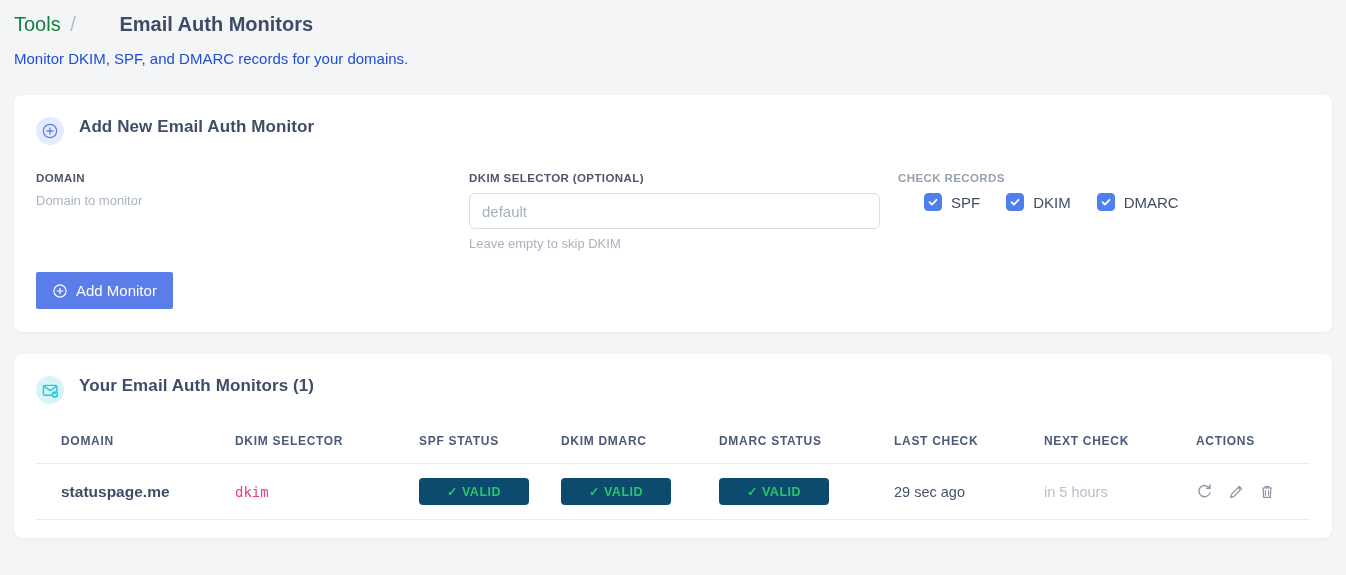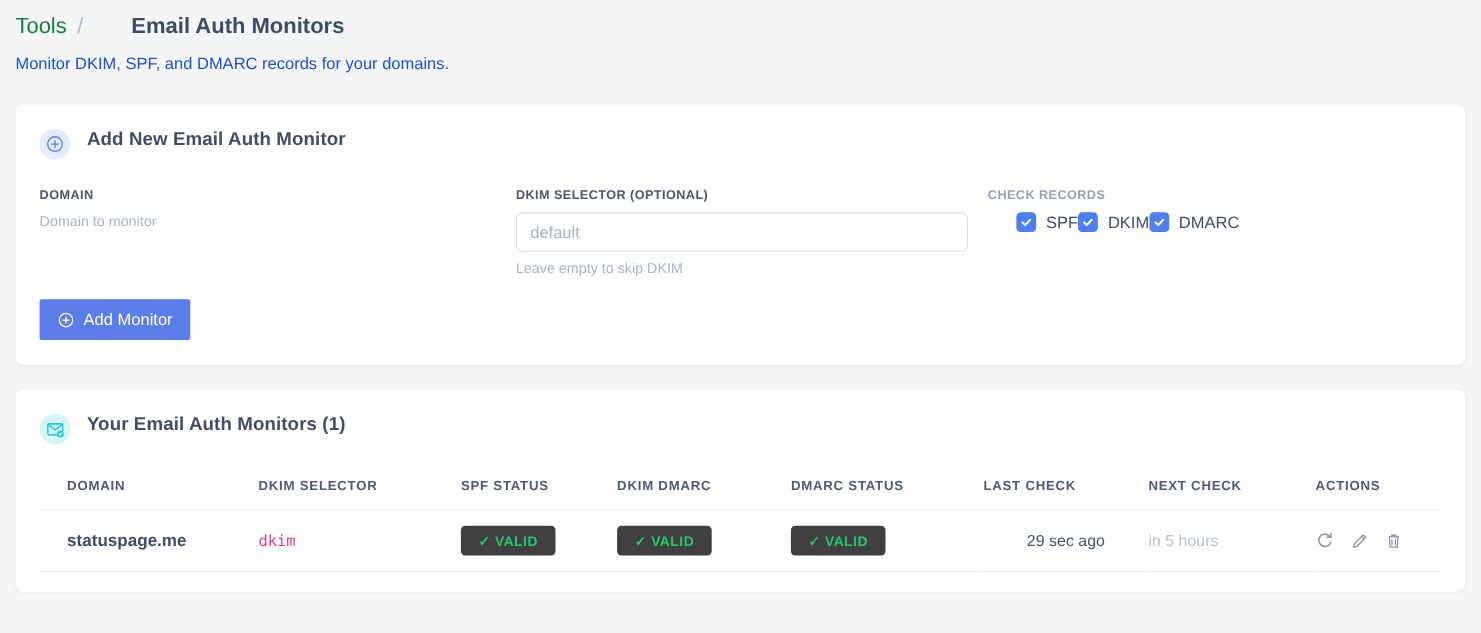--- a/index.html
+++ b/index.html
@@ -54,21 +54,21 @@
   .text-input {
     width: 100%; height: 36px;
     border: 1px solid #d8dde5; border-radius: 6px;
     padding: 0 12px; font-size: 15px; color: #404d68;
     font-family: "Liberation Sans", sans-serif;
     outline: none; background: #fff;
   }
   .text-input::placeholder { color: #a8b0bd; }
   .field-hint { margin-top: 7px; font-size: 13px; color: #aab3c0; }
 
-  .checkbox-group { display: flex; align-items: flex-end; margin-top: 2px; padding-left: 26px; }
+  .checkbox-group { display: flex; align-items: flex-end; gap: 26px; margin-top: 2px; padding-left: 26px; }
   .checkbox-item { display: flex; align-items: center; gap: 9px; cursor: pointer; }
   .cb {
     width: 18px; height: 18px; border-radius: 4px;
     border: 1px solid #c6cdd8; background: #fff;
     display: flex; align-items: center; justify-content: center;
   }
   .cb svg { display: none; }
   .cb.checked { background: #4f7fee; border-color: #4f7fee; }
   .cb.checked svg { display: block; }
   .checkbox-label { font-size: 15px; color: #3f4c63; }
@@ -95,25 +95,25 @@
   .monitors-table td {
     padding: 14px 0;
     border-bottom: 1px solid #e9ecf1;
     vertical-align: middle;
   }
   .monitors-table th:first-child, .monitors-table td:first-child { padding-left: 25px; }
   .cell-domain { font-size: 15.5px; font-weight: 700; color: #3f4d68; }
   .cell-code { font-family: "DejaVu Sans Mono", monospace; font-size: 14px; color: #e83e8c; }
   .badge-valid {
     display: inline-block;
-    background: #404040; color: #28c76f;
+    background: #0c4a6e; color: #28c76f;
     font-size: 12.5px; font-weight: 600; letter-spacing: 0.5px;
-    padding: 6px 16px; border-radius: 4px;
-  }
-  .cell-last { font-size: 14.5px; color: #47536a; text-align: center; }
+    padding: 6px 28px; border-radius: 4px;
+  }
+  .cell-last { font-size: 14.5px; color: #47536a; }
   .cell-next { font-size: 14.5px; color: #b8c0cc; }
   .actions-cell { display: flex; align-items: center; gap: 15px; color: #8a94a6; }
   .action-btn { background: none; border: none; padding: 0; color: #8a94a6; cursor: pointer; display: flex; }
 </style>
 </head>
 <body>
 
 <div class="page">
 
   <div class="breadcrumb">

